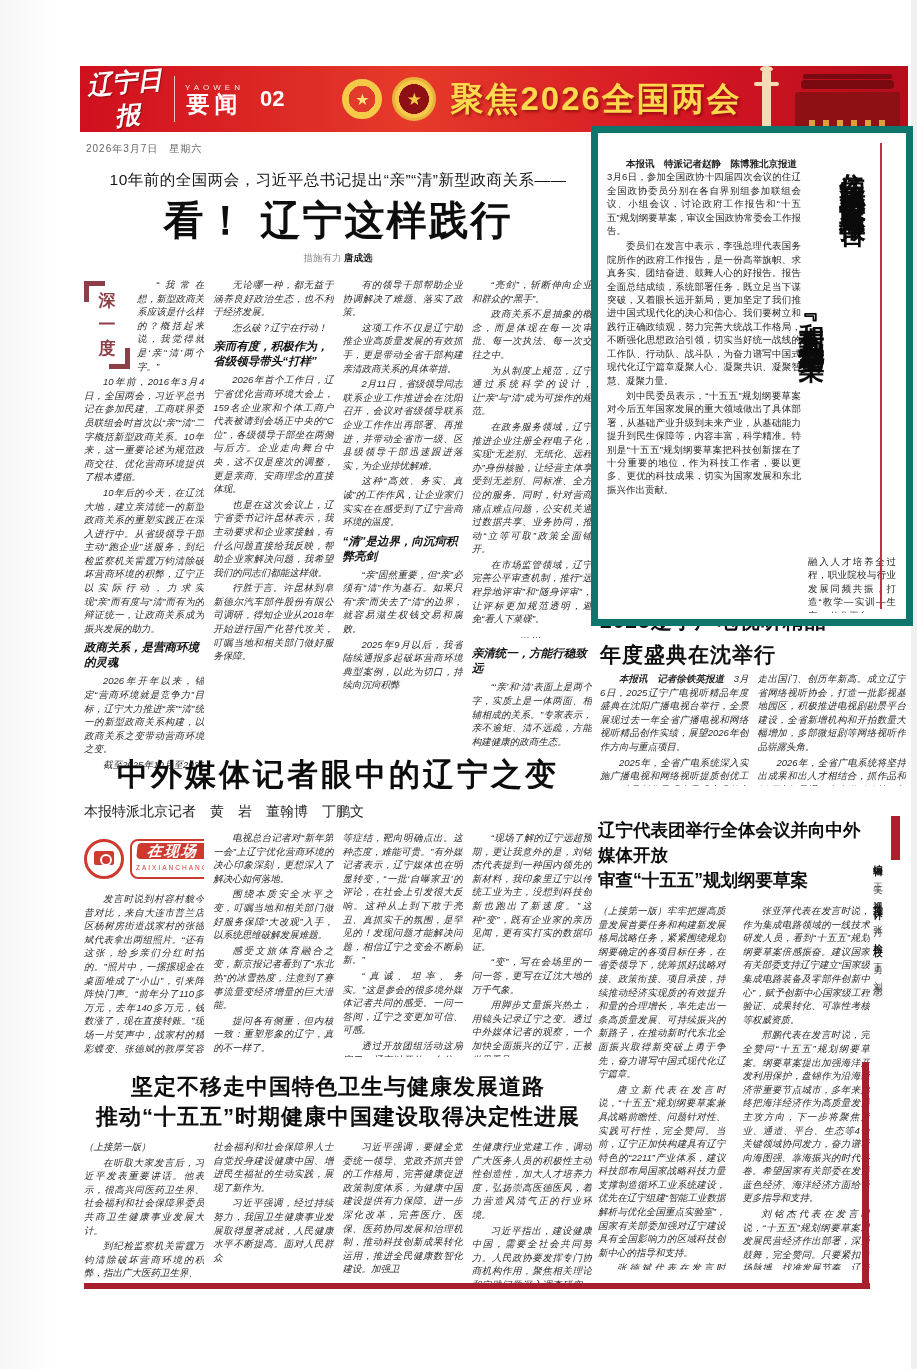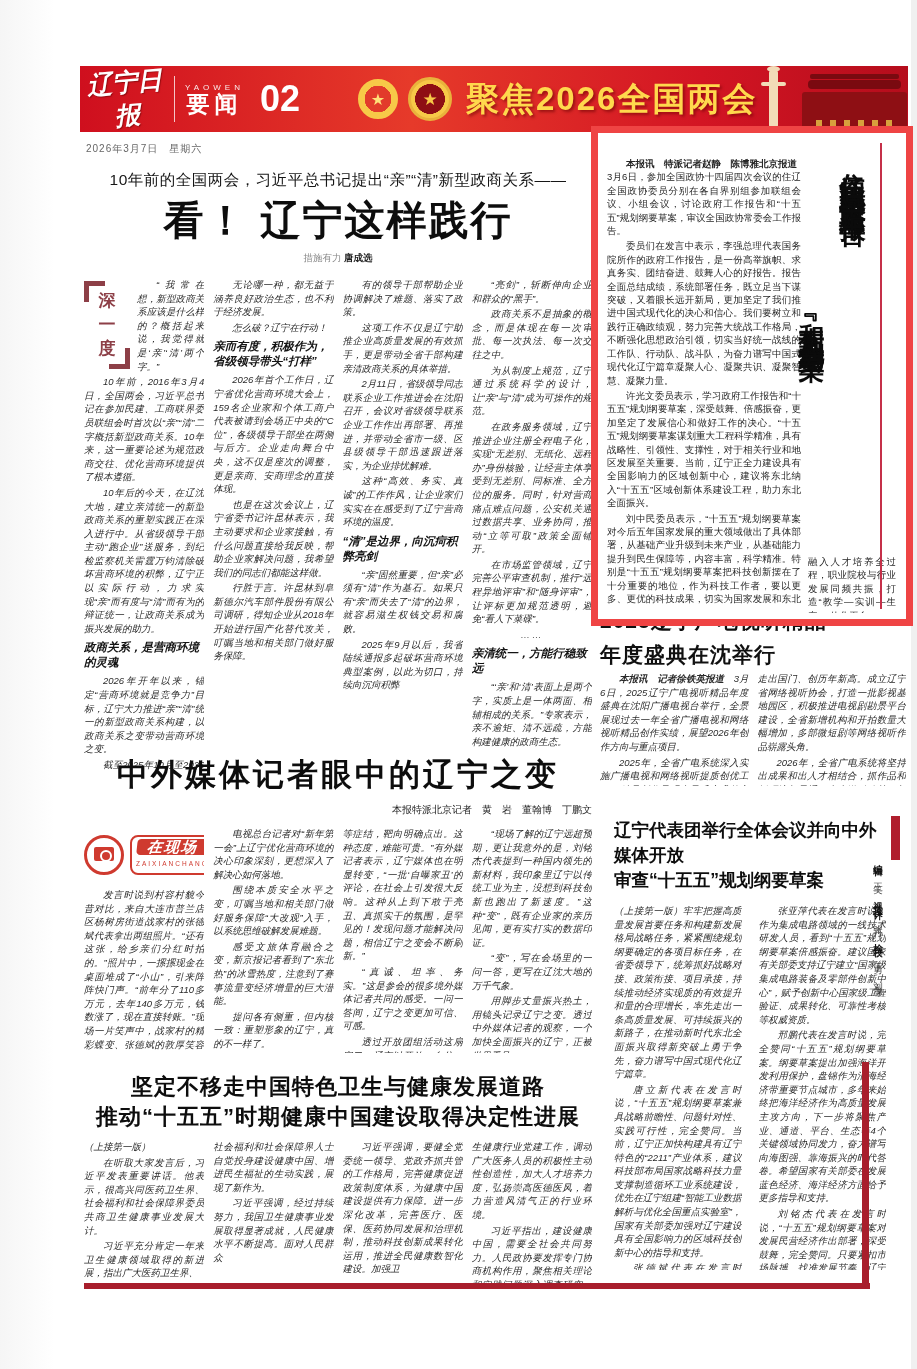--- a/index.html
+++ b/index.html
@@ -13,21 +13,21 @@
   .masthead{position:absolute;left:80px;top:66px;width:828px;height:66px;
             background:linear-gradient(90deg,#cf0f1e,#e63a2a 40%,#d31523 75%,#b50d1c);
             display:flex;align-items:center;color:#fff;overflow:hidden;}
   .logo{font-family:"DejaVu Serif",serif;font-style:italic;font-weight:bold;
         font-size:25px;transform:rotate(-5deg);width:92px;text-align:center;flex:0 0 auto;
         text-shadow:1px 1px 1px rgba(90,0,0,.5);}
   .mast-div{width:1px;height:46px;background:rgba(255,255,255,.75);margin:0 10px 0 2px;flex:0 0 auto;}
   .section-block{text-align:center;flex:0 0 auto;}
   .section-pinyin{font-size:8px;letter-spacing:4px;opacity:.9;}
   .section-name{font-size:23px;font-weight:bold;letter-spacing:5px;line-height:24px;}
-  .pagenum{font-size:36px;font-weight:bold;margin-left:16px;flex:0 0 auto;}
+  .pagenum{font-size:22px;font-weight:bold;margin-left:16px;flex:0 0 auto;}
   .emblem{border-radius:50%;display:flex;align-items:center;justify-content:center;flex:0 0 auto;}
   .emblem-npc{width:34px;height:34px;margin-left:58px;background:radial-gradient(#e23b2b 55%,#f7c948 56%);
               border:3px solid #f7c948;color:#ffe27a;font-size:16px;}
   .emblem-cppcc{width:38px;height:38px;margin-left:10px;background:radial-gradient(#8e0f14 55%,#f7c948 56%);
               border:3px solid #e9b23c;color:#f7c948;font-size:17px;}
   .banner-title{font-size:33px;font-weight:900;color:#ffd84d;margin-left:14px;letter-spacing:2px;
                 text-shadow:2px 2px 3px rgba(100,0,0,.55);flex:0 0 auto;}
   .pillar-art{margin-left:auto;margin-right:8px;position:relative;width:150px;height:66px;flex:0 0 auto;}
   .huabiao{position:absolute;left:12px;top:4px;width:9px;height:58px;background:#f2dcb8;border-radius:3px;}
   .huabiao::before{content:"";position:absolute;left:-8px;top:12px;width:25px;height:4px;background:#f2dcb8;border-radius:2px;}
@@ -60,58 +60,58 @@
   .badge-shen{float:left;width:46px;height:88px;margin:3px 7px 3px 0;position:relative;
               display:flex;flex-direction:column;align-items:center;justify-content:center;}
   .badge-shen::before{content:"";position:absolute;left:0;top:0;width:16px;height:16px;
               border-left:5px solid #8d3f47;border-top:5px solid #8d3f47;}
   .badge-shen::after{content:"";position:absolute;right:0;bottom:0;width:16px;height:16px;
               border-right:5px solid #8d3f47;border-bottom:5px solid #8d3f47;}
   .badge-shen span{font-size:17px;font-weight:bold;color:#8d3f47;line-height:24px;}
 
   
   .green-box{position:absolute;left:591px;top:126px;width:308px;height:486px;
-             border:7px solid #ef4444;background:#fff;z-index:6;}
+             border:7px solid #0f766e;background:#fff;z-index:6;}
   .gb-text{position:absolute;left:9px;top:24px;width:194px;height:450px;overflow:hidden;
            font-size:9.5px;line-height:13.4px;text-align:justify;color:#262626;}
   .gb-text p{margin:0 0 2px;text-indent:2em;}
   .gb-tail{position:absolute;left:210px;bottom:6px;width:88px;height:58px;overflow:hidden;
            font-size:9.5px;line-height:13.4px;text-align:justify;color:#262626;}
   .gb-vert{position:absolute;right:36px;top:20px;height:448px;writing-mode:vertical-rl;
            font-family:"Liberation Serif",serif;font-weight:bold;color:#0b0b0b;}
   .gb-vert .v1{display:block;font-size:26px;letter-spacing:3px;}
   .gb-vert .v2{display:block;font-size:26px;letter-spacing:3px;padding-top:148px;margin-right:6px;}
   .gb-redline{position:absolute;right:24px;top:10px;bottom:10px;width:2px;background:#c53049;}
 
   
   .broadcast{position:absolute;left:600px;top:604px;width:306px;z-index:3;}
   .bc-headline{font-size:21px;font-weight:900;line-height:34px;color:#101010;letter-spacing:1px;}
   .broadcast .cols{height:114px;}
 
   
   .media{position:absolute;left:84px;top:754px;width:508px;}
   .media-headline{font-size:31px;font-weight:900;text-align:center;letter-spacing:3px;color:#0d0d0d;}
-  .media-byline{text-align:right;font-size:10px;color:#1c1c1c;margin-top:7px;}
+  .media-byline{text-align:left;font-size:14px;color:#1c1c1c;margin-top:7px;}
   .media .cols{margin-top:10px;height:226px;}
   .badge-zai{height:56px;display:flex;align-items:center;gap:6px;margin-bottom:5px;}
   .cam{width:34px;height:34px;border-radius:50%;border:3px solid #cf3a2f;position:relative;flex:0 0 auto;}
   .cam::before{content:"";position:absolute;left:7px;top:9px;width:20px;height:14px;background:#cf3a2f;border-radius:2px;}
   .cam::after{content:"";position:absolute;left:13px;top:12px;width:8px;height:8px;border:2px solid #fff;border-radius:50%;}
   .zai-label{border:2px solid #cf3a2f;border-radius:8px;padding:2px 4px 3px;flex:1 1 auto;text-align:center;}
   .zai-main{display:inline-block;background:#cf3a2f;color:#fff;font-weight:bold;font-style:italic;
             font-size:15px;padding:1px 10px;border-radius:4px;letter-spacing:2px;transform:skewX(-6deg);}
   .zai-sub{font-size:6.5px;color:#cf3a2f;letter-spacing:2px;margin-top:1px;}
 
   
   .health{position:absolute;left:84px;top:1072px;width:508px;}
   .health-headline{font-size:22px;font-weight:900;text-align:center;line-height:30px;color:#0d0d0d;letter-spacing:1px;}
   .health .cols{margin-top:8px;height:146px;}
 
   
-  .delegation{position:absolute;left:598px;top:818px;width:272px;margin-left:16px;}
+  .delegation{position:absolute;left:598px;top:818px;width:272px;}
   .del-headline{font-size:17.5px;font-weight:900;line-height:25px;color:#0d0d0d;}
   .delegation .cols{margin-top:11px;height:366px;gap:17px;}
   .del-accent{position:absolute;left:891px;top:816px;width:9px;height:44px;background:#b01e2e;}
 
   
   .credits{position:absolute;left:871px;top:856px;height:214px;writing-mode:vertical-rl;
            font-size:9.5px;color:#444;letter-spacing:3px;}
   .credits b{color:#111;}
   .rule-vert{position:absolute;left:862px;top:1062px;width:7px;height:221px;background:#a81e2c;}
   .rule-bottom{position:absolute;left:84px;top:1283px;width:786px;height:6px;background:#a81e2c;}
@@ -190,21 +190,20 @@
         <p class="sub">亲清统一，方能行稳致远</p>
         <p>“‘亲’和‘清’表面上是两个字，实质上是一体两面、相辅相成的关系。”专家表示，亲不逾矩、清不远疏，方能构建健康的政商生态。</p>
       </div>
     </div>
   </div>
 
   <div class="green-box">
     <div class="gb-text">
       <p><b>本报讯　特派记者赵静　陈博雅北京报道</b><span>　3月6日，参加全国政协十四届四次会议的住辽全国政协委员分别在各自界别组参加联组会议、小组会议，讨论政府工作报告和“十五五”规划纲要草案，审议全国政协常委会工作报告。</span></p>
       <p>委员们在发言中表示，李强总理代表国务院所作的政府工作报告，是一份高举旗帜、求真务实、团结奋进、鼓舞人心的好报告。报告全面总结成绩，系统部署任务，既立足当下谋突破，又着眼长远开新局，更加坚定了我们推进中国式现代化的决心和信心。我们要树立和践行正确政绩观，努力完善大统战工作格局，不断强化思想政治引领，切实当好统一战线的工作队、行动队、战斗队，为奋力谱写中国式现代化辽宁篇章凝聚人心、凝聚共识、凝聚智慧、凝聚力量。</p>
-      <p>许光文委员表示，学习政府工作报告和“十五五”规划纲要草案，深受鼓舞、倍感振奋，更加坚定了发展信心和做好工作的决心。“十五五”规划纲要草案谋划重大工程科学精准，具有战略性、引领性、支撑性，对于相关行业和地区发展至关重要。当前，辽宁正全力建设具有全国影响力的区域创新中心，建议将东北纳入“十五五”区域创新体系建设工程，助力东北全面振兴。</p>
       <p>刘中民委员表示，“十五五”规划纲要草案对今后五年国家发展的重大领域做出了具体部署，从基础产业升级到未来产业，从基础能力提升到民生保障等，内容丰富，科学精准。特别是“十五五”规划纲要草案把科技创新摆在了十分重要的地位，作为科技工作者，要以更多、更优的科技成果，切实为国家发展和东北振兴作出贡献。</p>
 
     </div>
     <div class="gb-vert">
       <span class="v1">住辽全国政协委员讨论政府工作报告</span>
       <span class="v2">和『十五五』规划纲要草案</span>
     </div>
     <div class="gb-tail">融入人才培养全过程，职业院校与行业发展同频共振，打造“教学—实训—生产”一体化平台。</div>
     <div class="gb-redline"></div>
   </div>
@@ -261,21 +260,21 @@
     </div>
   </div>
 
   <div class="health">
     <div class="health-headline">坚定不移走中国特色卫生与健康发展道路</div>
     <div class="health-headline">推动“十五五”时期健康中国建设取得决定性进展</div>
     <div class="cols">
       <div class="col">
         <p style="text-indent:0;">（上接第一版）</p>
         <p>在听取大家发言后，习近平发表重要讲话。他表示，很高兴同医药卫生界、社会福利和社会保障界委员共商卫生健康事业发展大计。</p>
-        <p>习近平充分肯定一年来卫生健康领域取得的新进展，指出广大医药卫生界、</p>
+        <p>到纪检监察机关雷霆万钧清除破坏营商环境的积弊，指出广大医药卫生界、</p>
       </div>
       <div class="col">
         <p style="text-indent:0;">社会福利和社会保障界人士自觉投身建设健康中国、增进民生福祉的生动实践，展现了新作为。</p>
         <p>习近平强调，经过持续努力，我国卫生健康事业发展取得显著成就，人民健康水平不断提高。面对人民群众</p>
       </div>
       <div class="col">
         <p>习近平强调，要健全党委统一领导、党政齐抓共管的工作格局，完善健康促进政策制度体系，为健康中国建设提供有力保障。进一步深化改革，完善医疗、医保、医药协同发展和治理机制，推动科技创新成果转化运用，推进全民健康数智化建设。加强卫</p>
       </div>
       <div class="col">
         <p style="text-indent:0;">生健康行业党建工作，调动广大医务人员的积极性主动性创造性，加大人才培养力度，弘扬崇高医德医风，着力营造风清气正的行业环境。</p>

